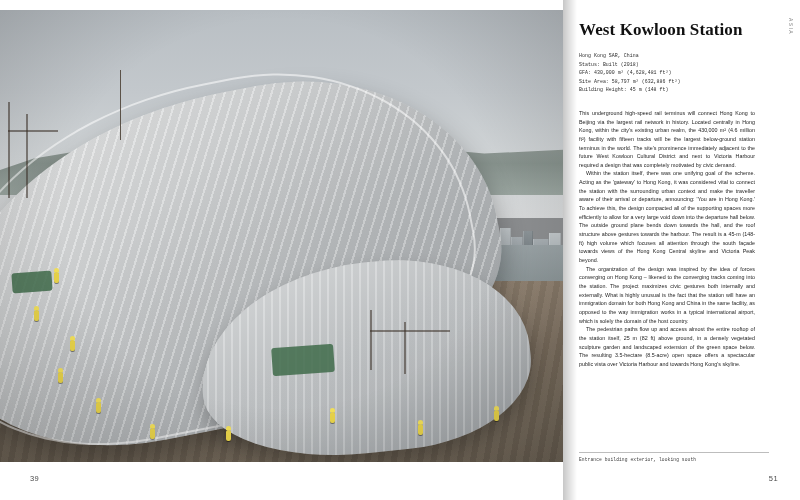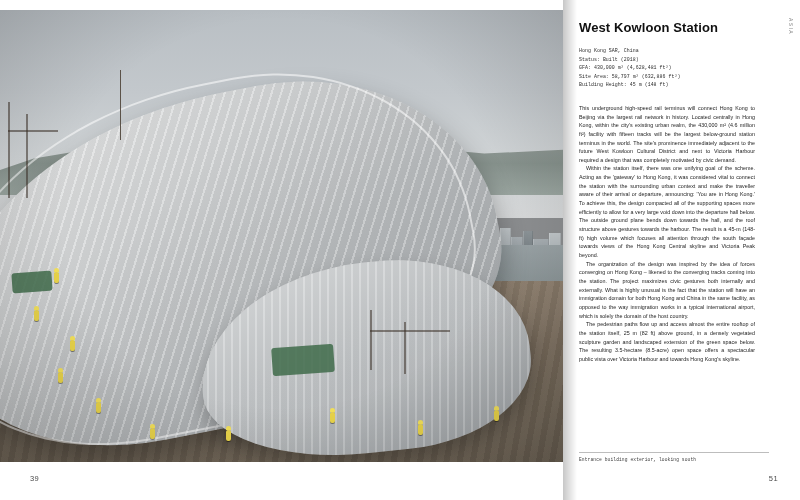--- a/index.html
+++ b/index.html
@@ -178,26 +178,26 @@
     pointer-events:none;
     z-index: 5;
   }
   .rp-inner {
     position:absolute;
     left: 16px;
     top: 20px;
     width: 176px;
   }
   .title {
-    font-size: 13px;
+    font-size: 17px;
     font-weight: bold;
     color: #111;
     letter-spacing: .1px;
     margin: 0 0 12px 0;
-    font-family: Liberation Sans, sans-serif;
+    font-family: Liberation Serif, serif;
   }
   .meta {
     font-family: "Liberation Mono", monospace;
     font-size: 4.9px;
     line-height: 1.75;
     color: #2c2c2c;
     letter-spacing: .05px;
     margin-bottom: 14px;
     white-space: pre;
   }

